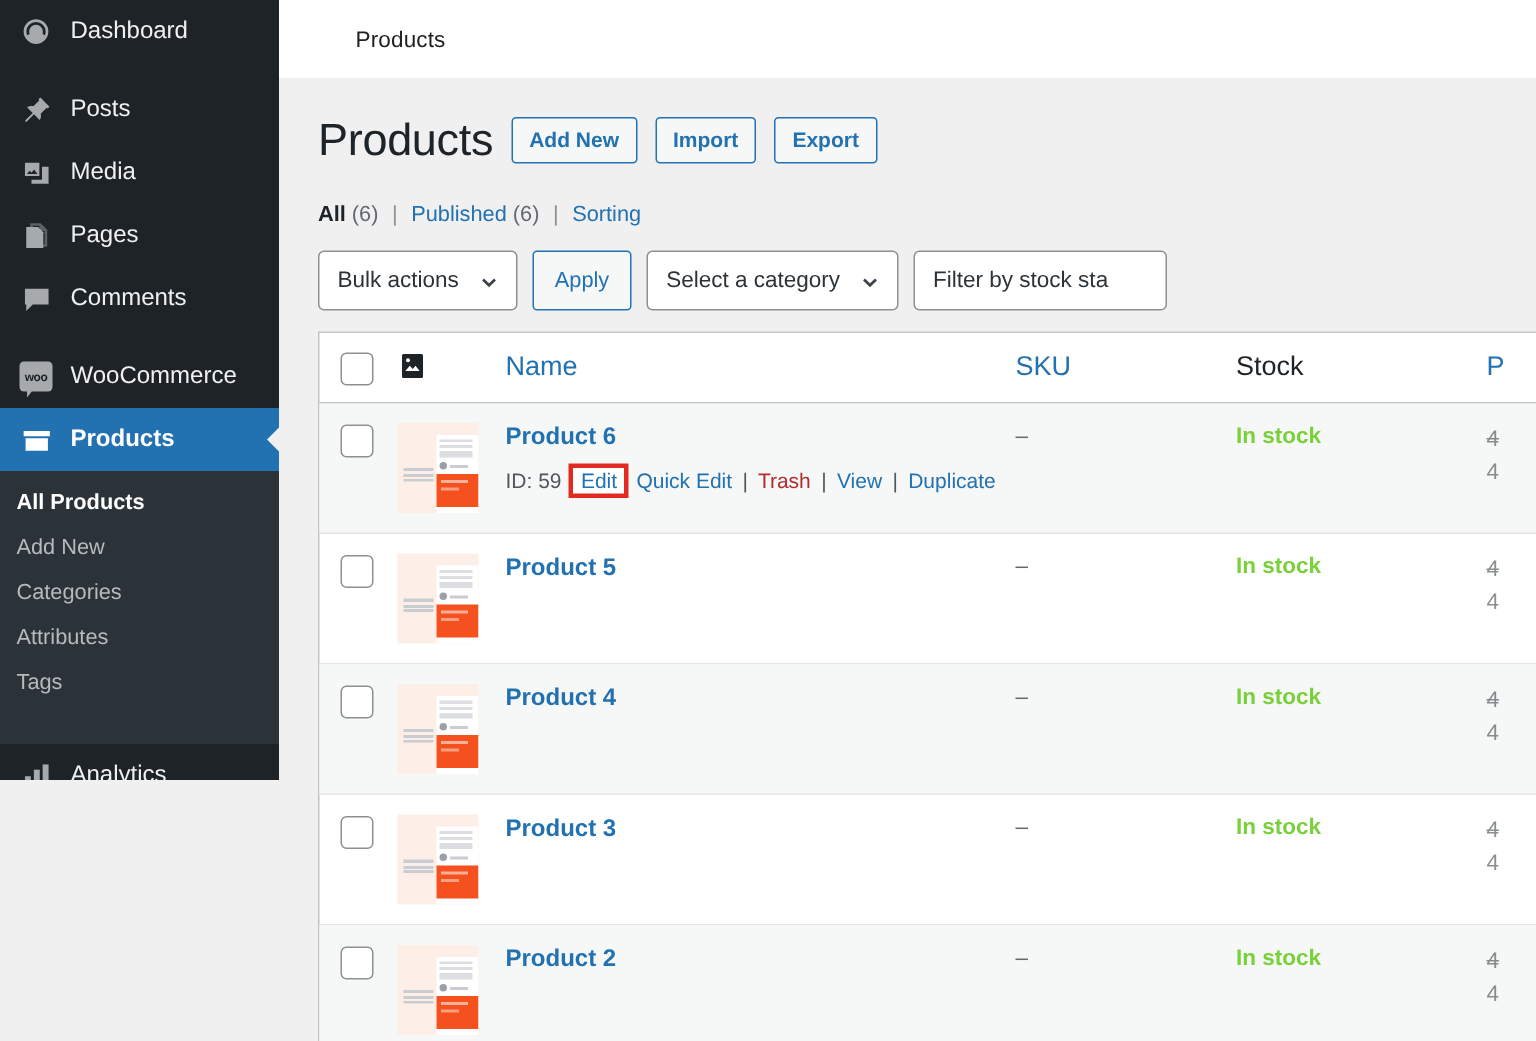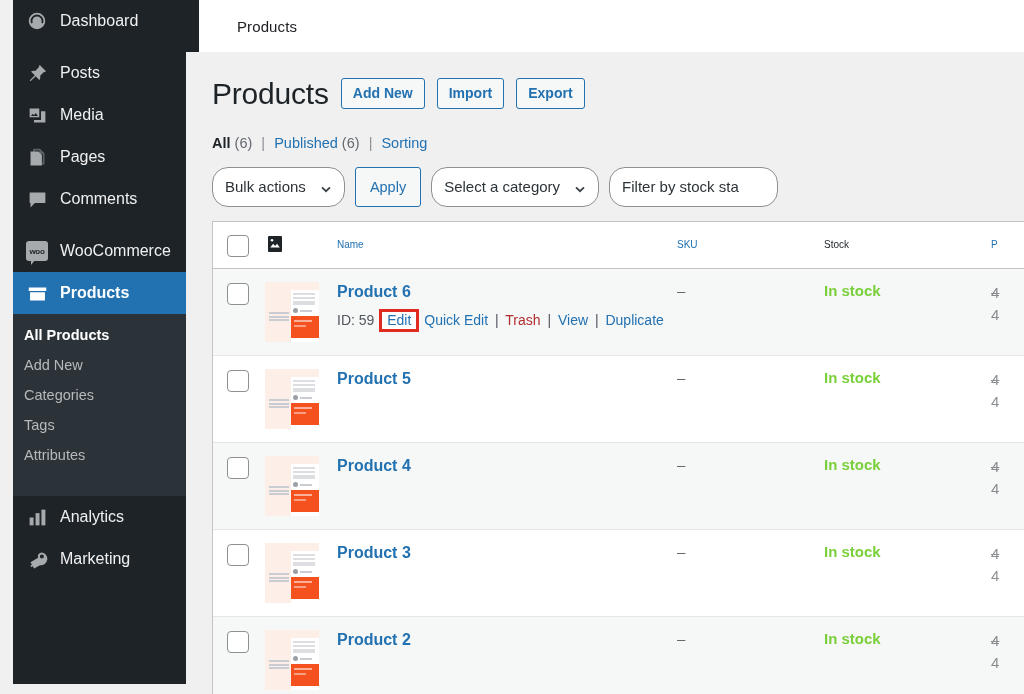--- a/index.html
+++ b/index.html
@@ -18,21 +18,21 @@
     position: absolute; top: 0; left: 186px; right: 0; height: 52px;
     background: #ffffff;
     display: flex; align-items: center;
   }
   .browser-tab-title {
     font-size: 15px; color: #202124; margin-left: 51px; letter-spacing: .1px;
   }
 
   
   .sidebar {
-    position: absolute; top: 0; left: 13px; width: 186px; height: 684px;
+    position: absolute; top: 0; left: 0; width: 186px; height: 520px;
     background: #1d2327;
     color: #f0f0f1;
     overflow: hidden;
   }
   .menu-item {
     display: flex; align-items: center;
     height: 42px; padding: 0 12px 0 11px;
     font-size: 16px; color: #f0f0f1; cursor: pointer;
     position: relative; white-space: nowrap;
   }
@@ -97,21 +97,21 @@
   .subsubsub .s-link.cur { color: #1d2327; font-weight: 700; }
   .subsubsub .s-count { color: #646970; }
   .subsubsub .s-pipe { color: #8c8f94; padding: 0 5px; }
 
   
   .tablenav {
     margin-top: 16px; display: flex; align-items: center; gap: 10px;
   }
   .wp-select {
     appearance: none; -webkit-appearance: none;
-    background: #fff; border: 1px solid #8c8f94; border-radius: 16px;
+    background: #fff; border: 1px solid #8c8f94; border-radius: 4px;
     color: #2c3338; font-size: 15px;
     padding: 8px 38px 9px 12px; cursor: pointer;
     font-family: "Liberation Sans", sans-serif;
     position: relative; white-space: nowrap;
     display: inline-flex; align-items: center;
     min-height: 40px;
   }
   .wp-select .caret {
     position: absolute; right: 12px; top: 50%; transform: translateY(-50%);
     width: 12px; height: 12px; pointer-events: none;
@@ -137,21 +137,21 @@
   .tr.striped { background: #f6f7f7; }
   .td { padding: 13px 10px 13px 0; font-size: 15px; }
   .col-cb   { width: 52px; flex: 0 0 52px; padding-left: 14px; }
   .col-img  { width: 72px; flex: 0 0 72px; }
   .col-name { width: 340px; flex: 0 0 340px; }
   .col-sku  { width: 147px; flex: 0 0 147px; }
   .col-stock{ width: 167px; flex: 0 0 167px; }
   .col-price{ width: 210px; flex: 0 0 210px; }
 
   .tr.head .td { padding-top: 12px; padding-bottom: 11px; }
-  .th-label { color: #2271b1; font-size: 10px; cursor: pointer; }
+  .th-label { color: #2271b1; font-size: 18px; cursor: pointer; }
 
   .cb {
     width: 22px; height: 22px; border: 1px solid #8c8f94;
     border-radius: 4px; background: #fff; cursor: pointer; display: block;
     margin-top: 1px;
   }
   .img-col-icon {
     width: 20px; height: 20px; color: #1d2327; display:block;
   }
 
@@ -291,22 +291,22 @@
             <path d="M2 5h20v4H2V5zm1.5 5.5h17V20h-17v-9.5zM8 13h8v1.8H8V13z"></path>
           </svg>
       </span>
       <span>Products</span>
     </div>
 
     <div class="submenu">
       <div class="submenu-item current">All Products</div>
       <div class="submenu-item">Add New</div>
       <div class="submenu-item">Categories</div>
+      <div class="submenu-item">Attributes</div>
       <div class="submenu-item">Tags</div>
-      <div class="submenu-item">Attributes</div>
     </div>
 
     <div class="menu-item">
       <span class="mi-icon">
         <svg width="21" height="21" viewBox="0 0 24 24" fill="currentColor">
             <rect x="3" y="12" width="4.5" height="9"></rect>
             <rect x="9.8" y="7" width="4.5" height="14"></rect>
             <rect x="16.5" y="3" width="4.5" height="18"></rect>
           </svg>
       </span>

